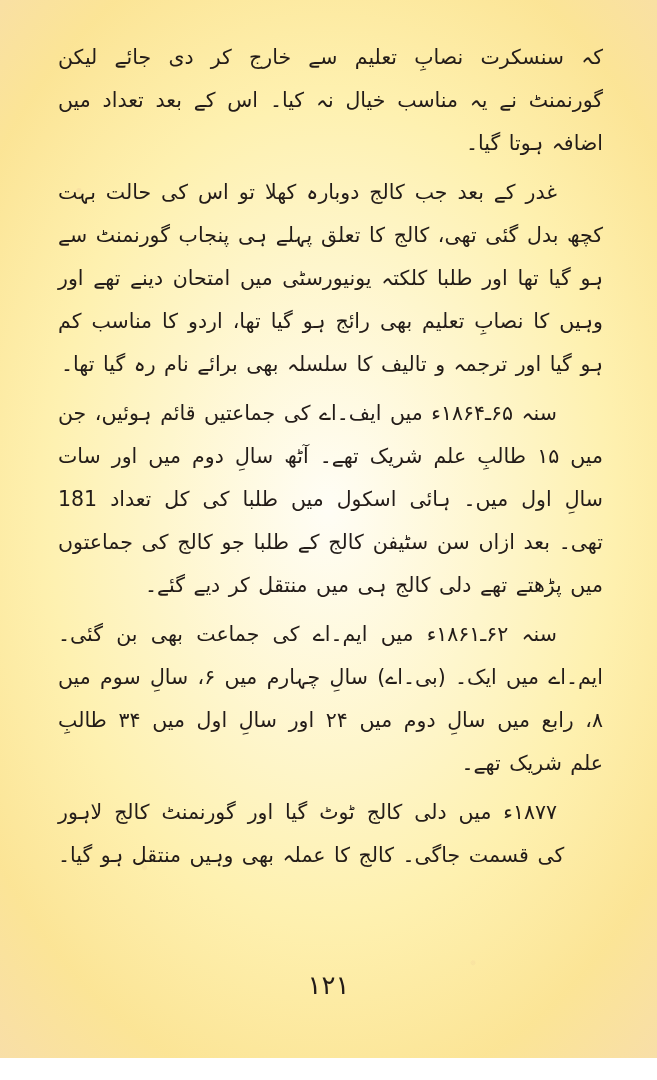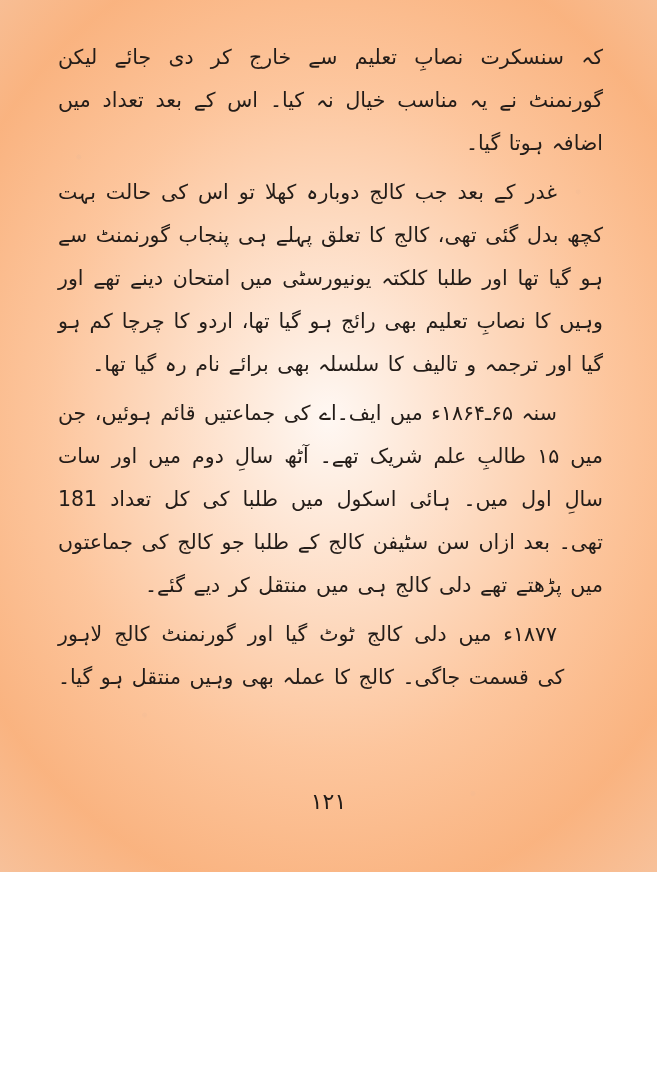--- a/index.html
+++ b/index.html
@@ -6,22 +6,22 @@
     margin: 0;
     padding: 0;
     background: #ffffff;
   }
   body {
     font-family: "DejaVu Sans", sans-serif;
   }
   .page {
     position: relative;
     width: 657px;
-    height: 872px;
-    background: #f97316;
+    height: 1058px;
+    background: #fde047;
     overflow: hidden;
   }
   
   .paper-tint {
     position: absolute;
     inset: 0;
     background:
       radial-gradient(ellipse 78% 70% at 50% 48%, rgba(255,255,255,0.95) 0%, rgba(255,252,246,0.6) 55%, rgba(250,232,215,0.55) 80%, rgba(246,221,202,0.75) 100%);
     pointer-events: none;
   }
@@ -63,32 +63,33 @@
     text-align-last: left;
   }
   .page-number {
     position: absolute;
     left: 0;
     right: 0;
     bottom: 58px;
     text-align: center;
     color: #231c18;
     font-family: "DejaVu Sans", sans-serif;
-    font-size: 22px;
+    font-size: 26px;
     letter-spacing: 1px;
   }
 </style>
 </head>
 <body>
 
 <div class="page">
   <div class="paper-tint"></div>
   <div class="paper-speckle"></div>
 
   <div class="text-block">
     <p class="para">کہ سنسکرت نصابِ تعلیم سے خارج کر دی جائے لیکن گورنمنٹ نے یہ مناسب خیال نہ کیا۔ اس کے بعد تعداد میں اضافہ ہوتا گیا۔</p>
-    <p class="para indent">غدر کے بعد جب کالج دوبارہ کھلا تو اس کی حالت بہت کچھ بدل گئی تھی، کالج کا تعلق پہلے ہی پنجاب گورنمنٹ سے ہو گیا تھا اور طلبا کلکتہ یونیورسٹی میں امتحان دینے تھے اور وہیں کا نصابِ تعلیم بھی رائج ہو گیا تھا، اردو کا چرچا کم ہو گیا اور ترجمہ و تالیف کا سلسلہ بھی برائے نام رہ گیا تھا۔</p>
+    <p class="para indent">غدر کے بعد جب کالج دوبارہ کھلا تو اس کی حالت بہت کچھ بدل گئی تھی، کالج کا تعلق پہلے ہی پنجاب گورنمنٹ سے ہو گیا تھا اور طلبا کلکتہ یونیورسٹی میں امتحان دینے تھے اور وہیں کا نصابِ تعلیم بھی رائج ہو گیا تھا، اردو کا مناسب کم ہو گیا اور ترجمہ و تالیف کا سلسلہ بھی برائے نام رہ گیا تھا۔</p>
     <p class="para indent">سنہ ۶۵ـ۱۸۶۴ء میں ایف۔اے کی جماعتیں قائم ہوئیں، جن میں ۱۵ طالبِ علم شریک تھے۔ آٹھ سالِ دوم میں اور سات سالِ اول میں۔ ہائی اسکول میں طلبا کی کل تعداد 181 تھی۔ بعد ازاں سن سٹیفن کالج کے طلبا جو کالج کی جماعتوں میں پڑھتے تھے دلی کالج ہی میں منتقل کر دیے گئے۔</p>
+    <p class="para indent">سنہ ۶۲ـ۱۸۶۱ء میں ایم۔اے کی جماعت بھی بن گئی۔ ایم۔اے میں ایک۔ (بی۔اے) سالِ چہارم میں ۶، سالِ سوم میں ۸، رابع میں سالِ دوم میں ۲۴ اور سالِ اول میں ۳۴ طالبِ علم شریک تھے۔</p>
     <p class="para indent last-center">۱۸۷۷ء میں دلی کالج ٹوٹ گیا اور گورنمنٹ کالج لاہور کی قسمت جاگی۔ کالج کا عملہ بھی وہیں منتقل ہو گیا۔</p>
   </div>
 
   <div class="page-number">۱۲۱</div>
 </div>
 
 </body></html>

